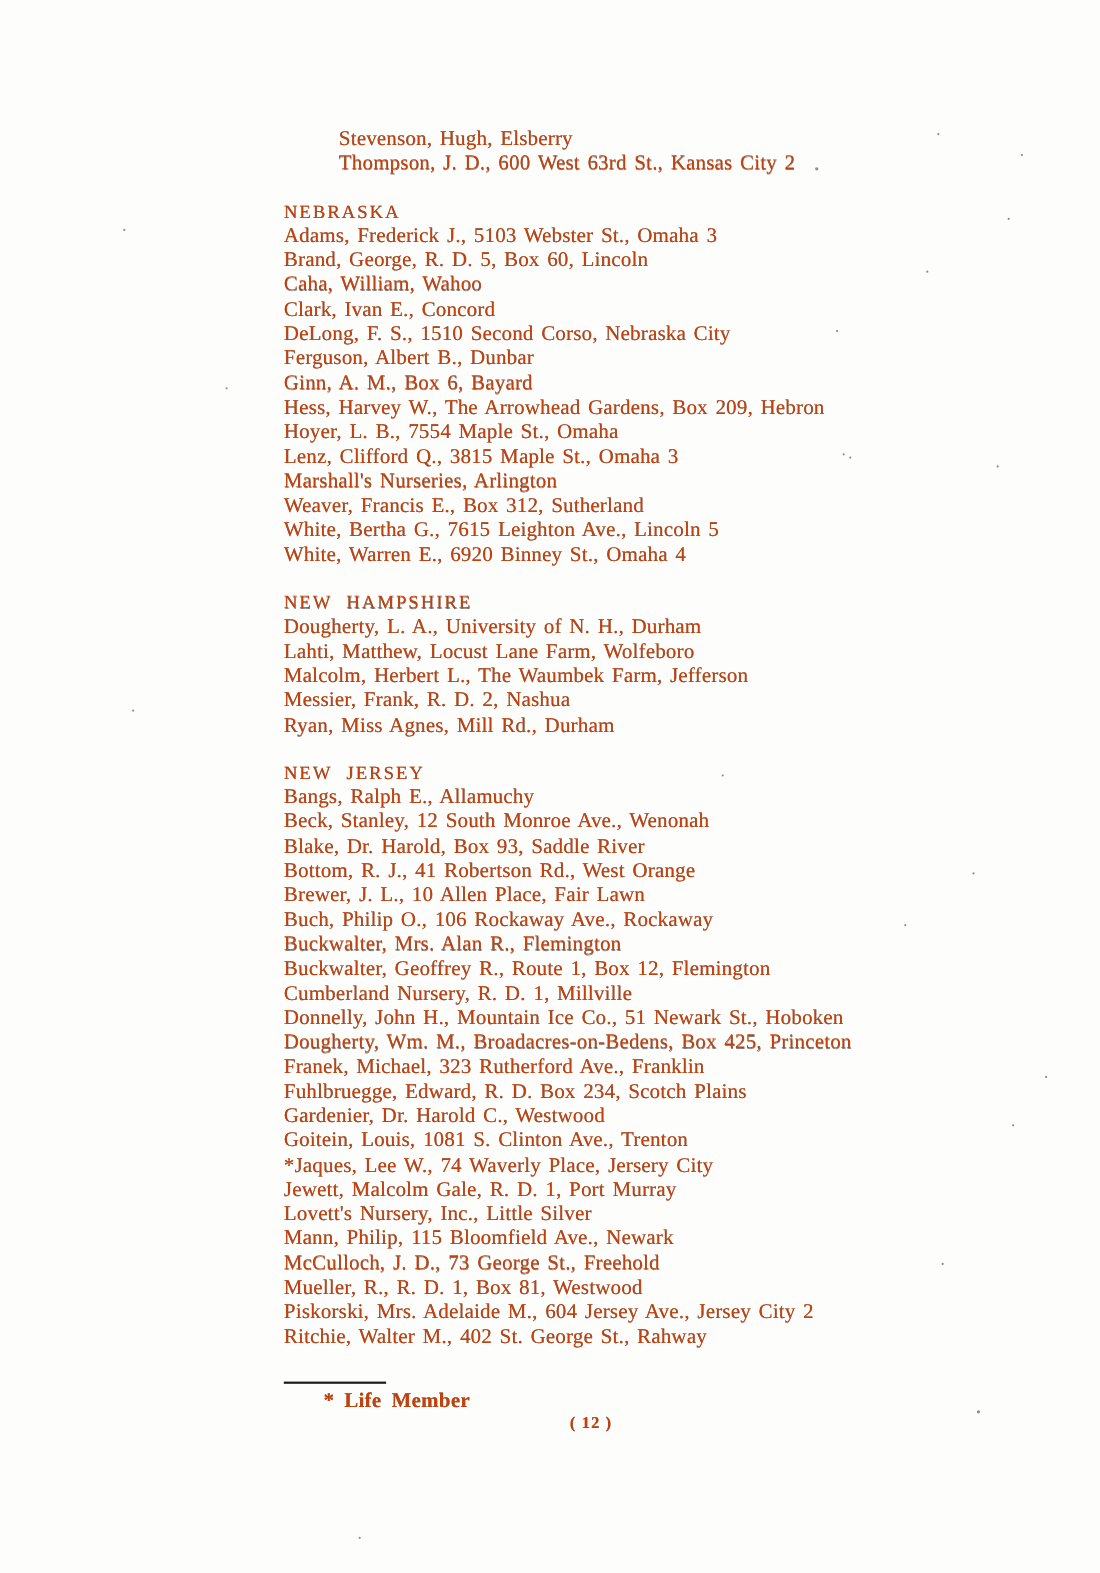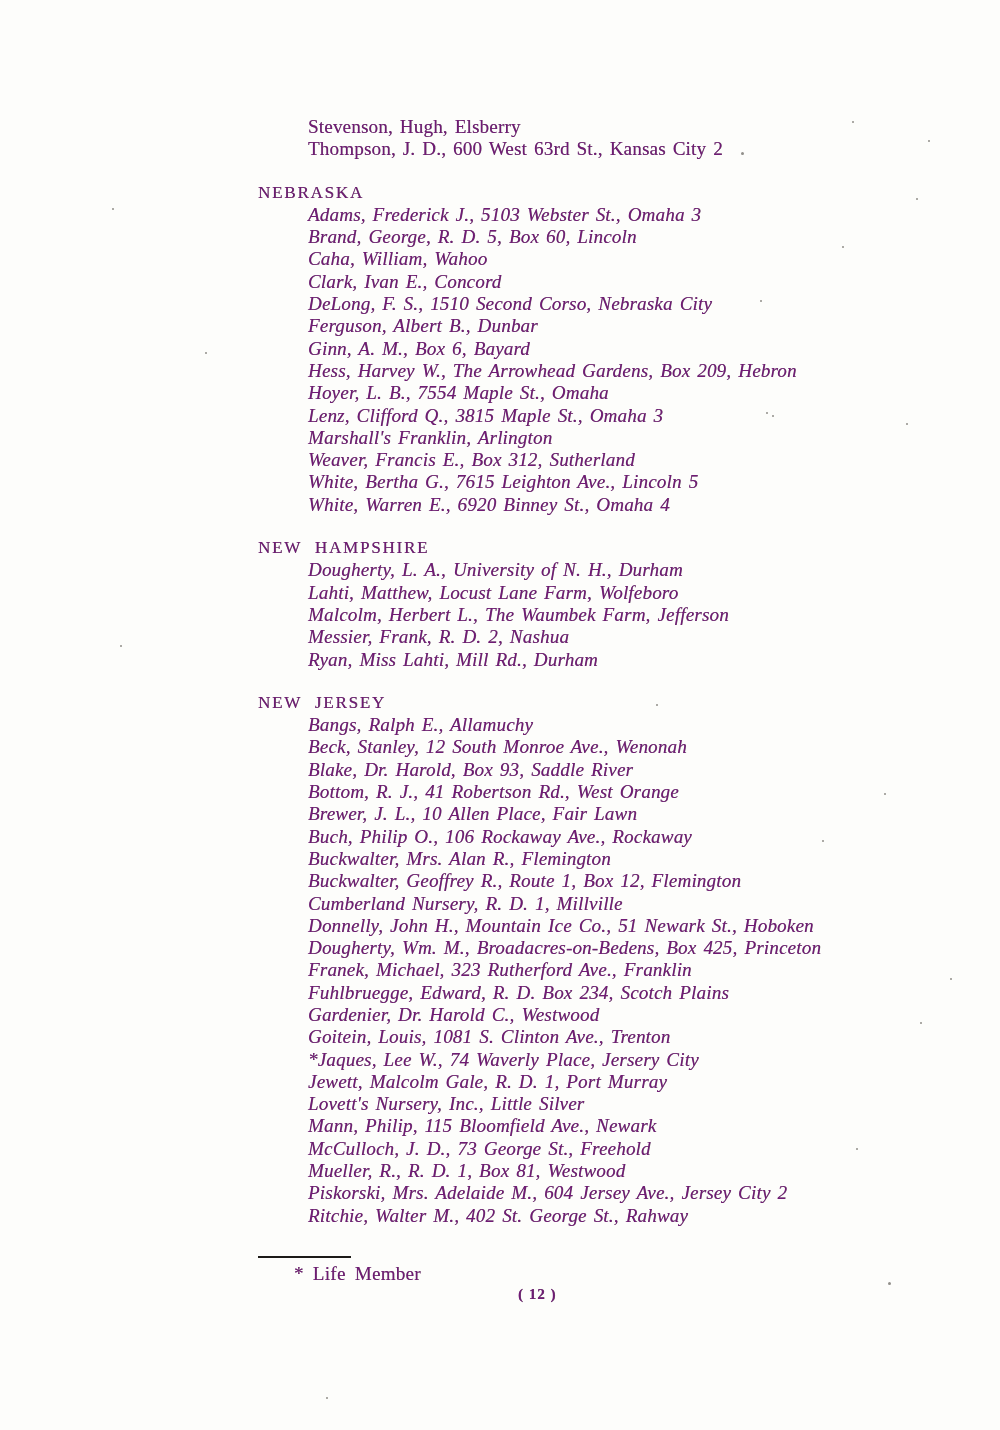--- a/index.html
+++ b/index.html
@@ -7,21 +7,21 @@
     padding: 0;
     background: #ffffff;
   }
   .page {
     position: relative;
     width: 1000px;
     height: 1430px;
     background: #fdfdfb;
     overflow: hidden;
     font-family: "Liberation Serif", "DejaVu Serif", serif;
-    color: #701a75;
+    color: #c2410c;
   }
   .content {
     position: absolute;
     left: 258px;
     top: 116px;
     width: 680px;
   }
   .entry {
     font-size: 19px;
     line-height: 22.3px;
@@ -40,40 +40,39 @@
   .state-heading {
     margin: 0;
     font-size: 17px;
     font-weight: normal;
     line-height: 22.3px;
     letter-spacing: 1.8px;
     word-spacing: 7px;
     text-shadow: 0.3px 0.3px 0 rgba(25,22,18,0.6);
   }
   .entries {
-    margin-left: 50px;
-    font-style: italic;
   }
   .footnote-block {
     position: absolute;
     left: 258px;
     top: 1256px;
   }
   .footnote-rule {
     width: 93px;
     height: 2px;
     background: #1c1a18;
   }
   .footnote-text {
     margin-top: 5px;
     padding-left: 36px;
     font-size: 19px;
     letter-spacing: 0.3px;
     word-spacing: 4px;
     text-shadow: 0.25px 0.25px 0 rgba(25,22,18,0.55);
+    font-weight: bold;
   }
   .page-number {
     position: absolute;
     top: 1286px;
     left: 518px;
     width: 140px;
     font-size: 15px;
     font-weight: bold;
     letter-spacing: 1px;
     text-shadow: 0.25px 0.25px 0 rgba(25,22,18,0.6);
@@ -103,35 +102,35 @@
         <div class="entry">Adams, Frederick J., 5103 Webster St., Omaha 3</div>
         <div class="entry">Brand, George, R. D. 5, Box 60, Lincoln</div>
         <div class="entry">Caha, William, Wahoo</div>
         <div class="entry">Clark, Ivan E., Concord</div>
         <div class="entry">DeLong, F. S., 1510 Second Corso, Nebraska City</div>
         <div class="entry">Ferguson, Albert B., Dunbar</div>
         <div class="entry">Ginn, A. M., Box 6, Bayard</div>
         <div class="entry">Hess, Harvey W., The Arrowhead Gardens, Box 209, Hebron</div>
         <div class="entry">Hoyer, L. B., 7554 Maple St., Omaha</div>
         <div class="entry">Lenz, Clifford Q., 3815 Maple St., Omaha 3</div>
-        <div class="entry">Marshall's Franklin, Arlington</div>
+        <div class="entry">Marshall's Nurseries, Arlington</div>
         <div class="entry">Weaver, Francis E., Box 312, Sutherland</div>
         <div class="entry">White, Bertha G., 7615 Leighton Ave., Lincoln 5</div>
         <div class="entry">White, Warren E., 6920 Binney St., Omaha 4</div>
       </div>
     </section>
 
     <section class="state-section">
       <h2 class="state-heading">NEW HAMPSHIRE</h2>
       <div class="entries">
         <div class="entry">Dougherty, L. A., University of N. H., Durham</div>
         <div class="entry">Lahti, Matthew, Locust Lane Farm, Wolfeboro</div>
         <div class="entry">Malcolm, Herbert L., The Waumbek Farm, Jefferson</div>
         <div class="entry">Messier, Frank, R. D. 2, Nashua</div>
-        <div class="entry">Ryan, Miss Lahti, Mill Rd., Durham</div>
+        <div class="entry">Ryan, Miss Agnes, Mill Rd., Durham</div>
       </div>
     </section>
 
     <section class="state-section">
       <h2 class="state-heading">NEW JERSEY</h2>
       <div class="entries">
         <div class="entry">Bangs, Ralph E., Allamuchy</div>
         <div class="entry">Beck, Stanley, 12 South Monroe Ave., Wenonah</div>
         <div class="entry">Blake, Dr. Harold, Box 93, Saddle River</div>
         <div class="entry">Bottom, R. J., 41 Robertson Rd., West Orange</div>

